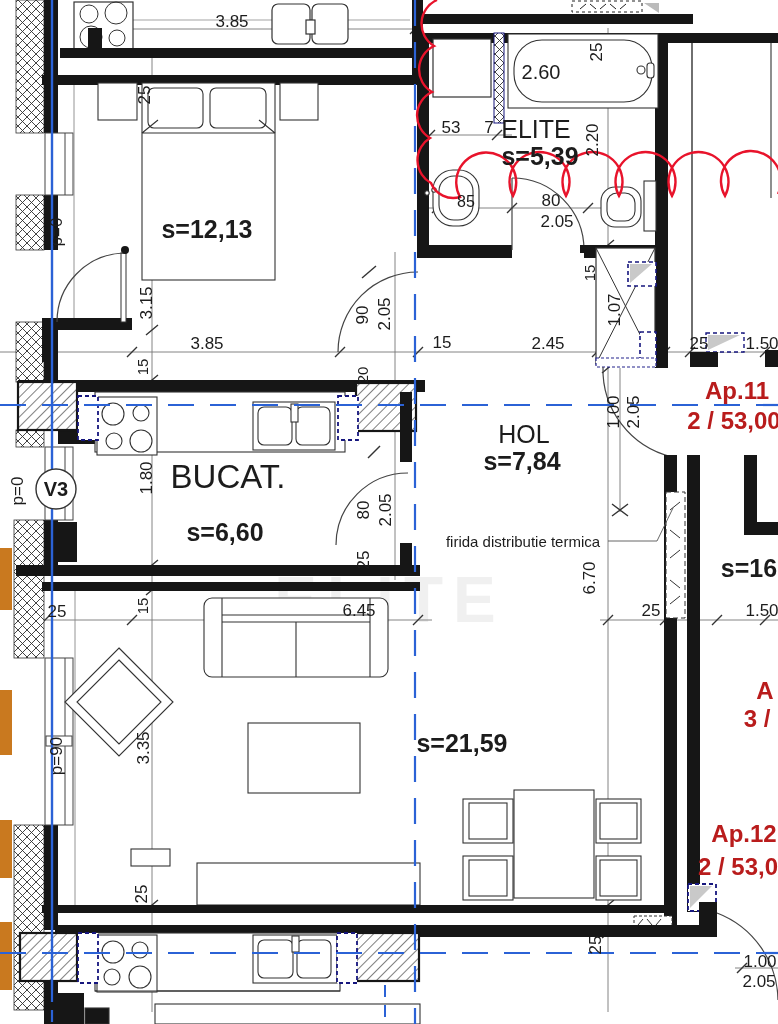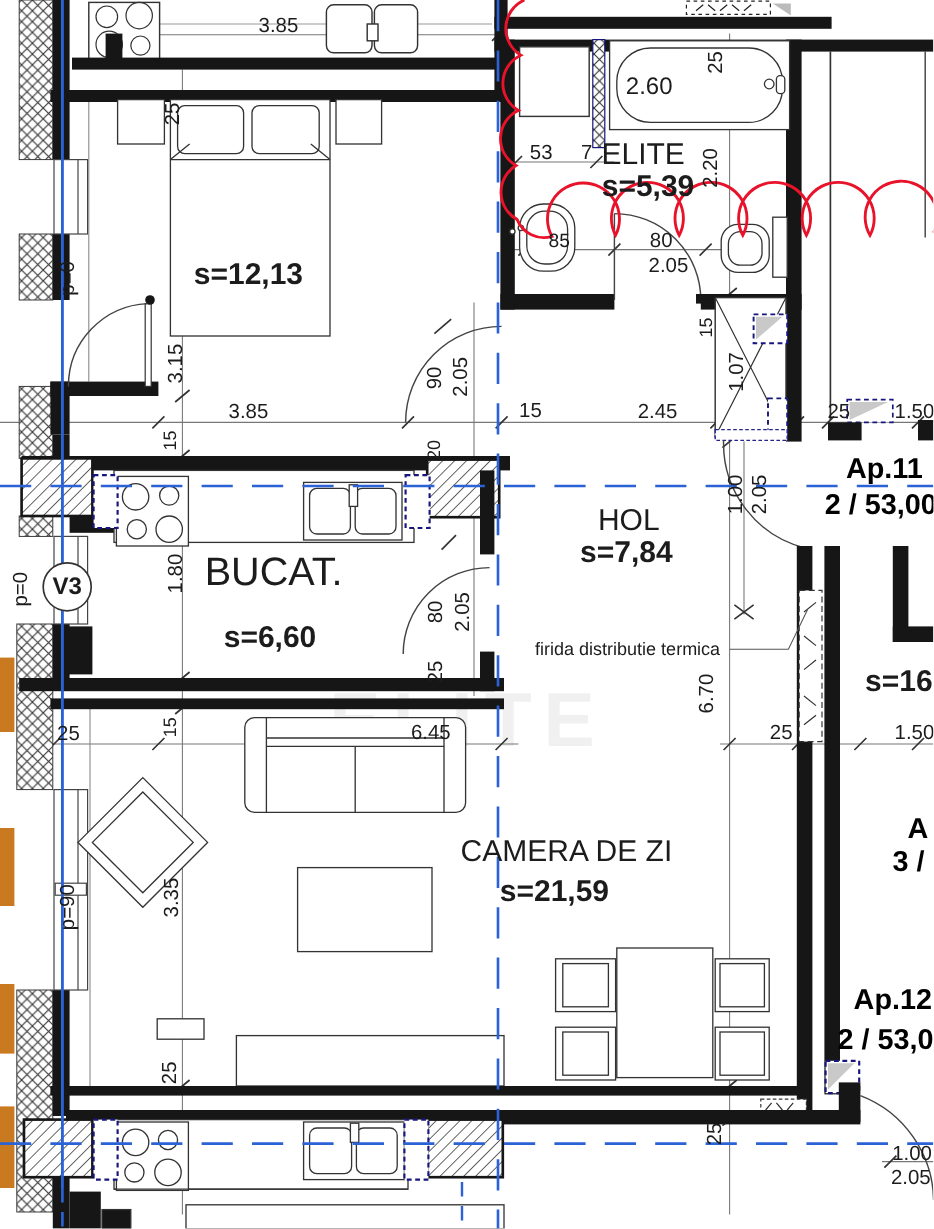--- a/index.html
+++ b/index.html
@@ -3,21 +3,21 @@
 <meta charset="utf-8">
 <style>
   html,body{margin:0;padding:0;background:#fff;}
   #plan{position:relative;width:778px;height:1024px;background:#fff;overflow:hidden;
         font-family:"Liberation Sans",sans-serif;}
   #plan svg{position:absolute;left:0;top:0;z-index:1;}
   .t{position:absolute;z-index:3;color:#1c1c1c;white-space:nowrap;line-height:1;
      transform:translate(-50%,-50%);font-family:"Liberation Sans",sans-serif;}
   .r{transform:translate(-50%,-50%) rotate(-90deg);}
   .b{font-weight:bold;}
-  .red{color:#000000;}
+  .red{color:#b91c1c;}
   .wm{z-index:0;color:rgba(40,40,40,0.07);font-weight:bold;letter-spacing:10px;}
 </style>
 </head>
 <body>
 
 <div id="plan">
 
 <svg width="778" height="1024" viewBox="0 0 778 1024">
   <defs>
     <pattern id="h45" width="7" height="7" patternUnits="userSpaceOnUse" patternTransform="rotate(45)">
@@ -351,21 +351,20 @@
 <div class="t r" style="left:589px;top:578px;font-size:17px">6.70</div>
 <div class="t b" style="left:749px;top:568px;font-size:25px">s=16</div>
 <div class="t" style="left:651px;top:610px;font-size:17px">25</div>
 <div class="t" style="left:762px;top:610px;font-size:17px">1.50</div>
 <div class="t" style="left:57px;top:611px;font-size:17px">25</div>
 <div class="t r" style="left:142px;top:606px;font-size:15px">15</div>
 <div class="t" style="left:359px;top:610px;font-size:17px">6.45</div>
 
 <div class="t r" style="left:143px;top:748px;font-size:17px">3.35</div>
 <div class="t r" style="left:56px;top:756px;font-size:17px">p=90</div>
-<div class="t" style="left:472px;top:710px;font-size:25px">CAMERA DE ZI</div>
 <div class="t b" style="left:462px;top:743px;font-size:25px">s=21,59</div>
 
 <div class="t b red" style="left:765px;top:691px;font-size:24px">A</div>
 <div class="t b red" style="left:757px;top:719px;font-size:24px">3 /</div>
 <div class="t b red" style="left:744px;top:834px;font-size:24px">Ap.12</div>
 <div class="t b red" style="left:738px;top:867px;font-size:24px">2 / 53,0</div>
 
 <div class="t r" style="left:141px;top:894px;font-size:17px">25</div>
 <div class="t r" style="left:595px;top:945px;font-size:17px">25</div>
 <div class="t" style="left:760px;top:961px;font-size:17px">1.00</div>

